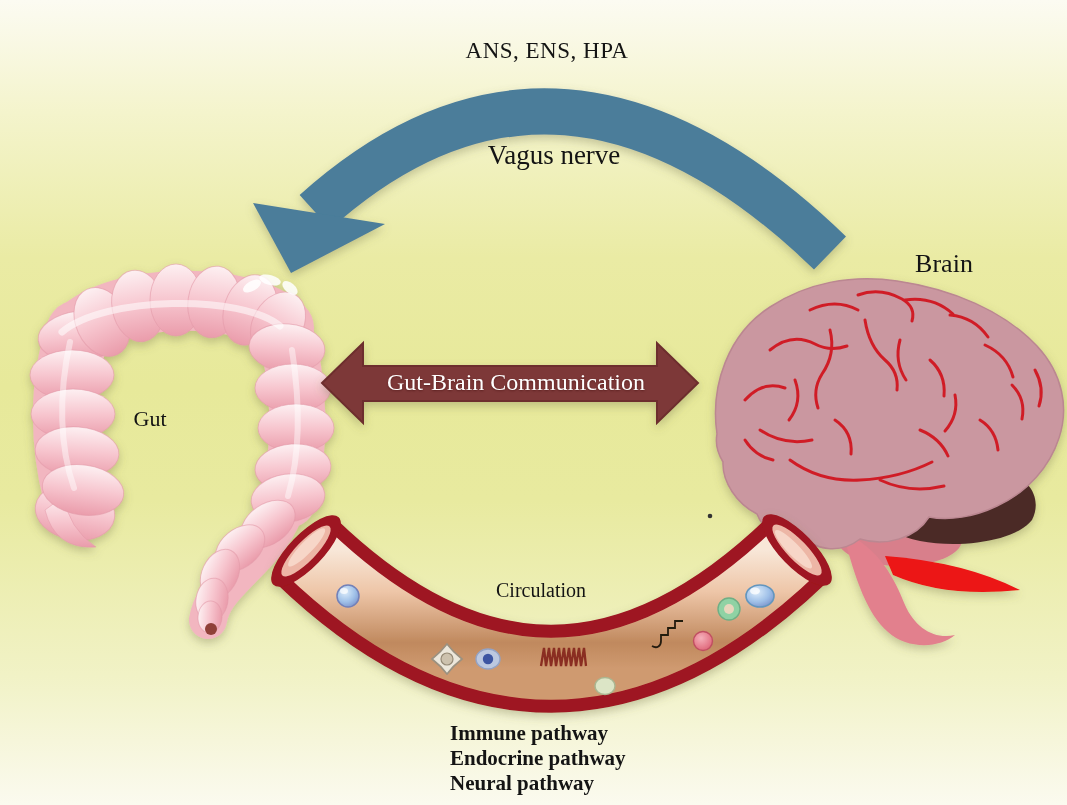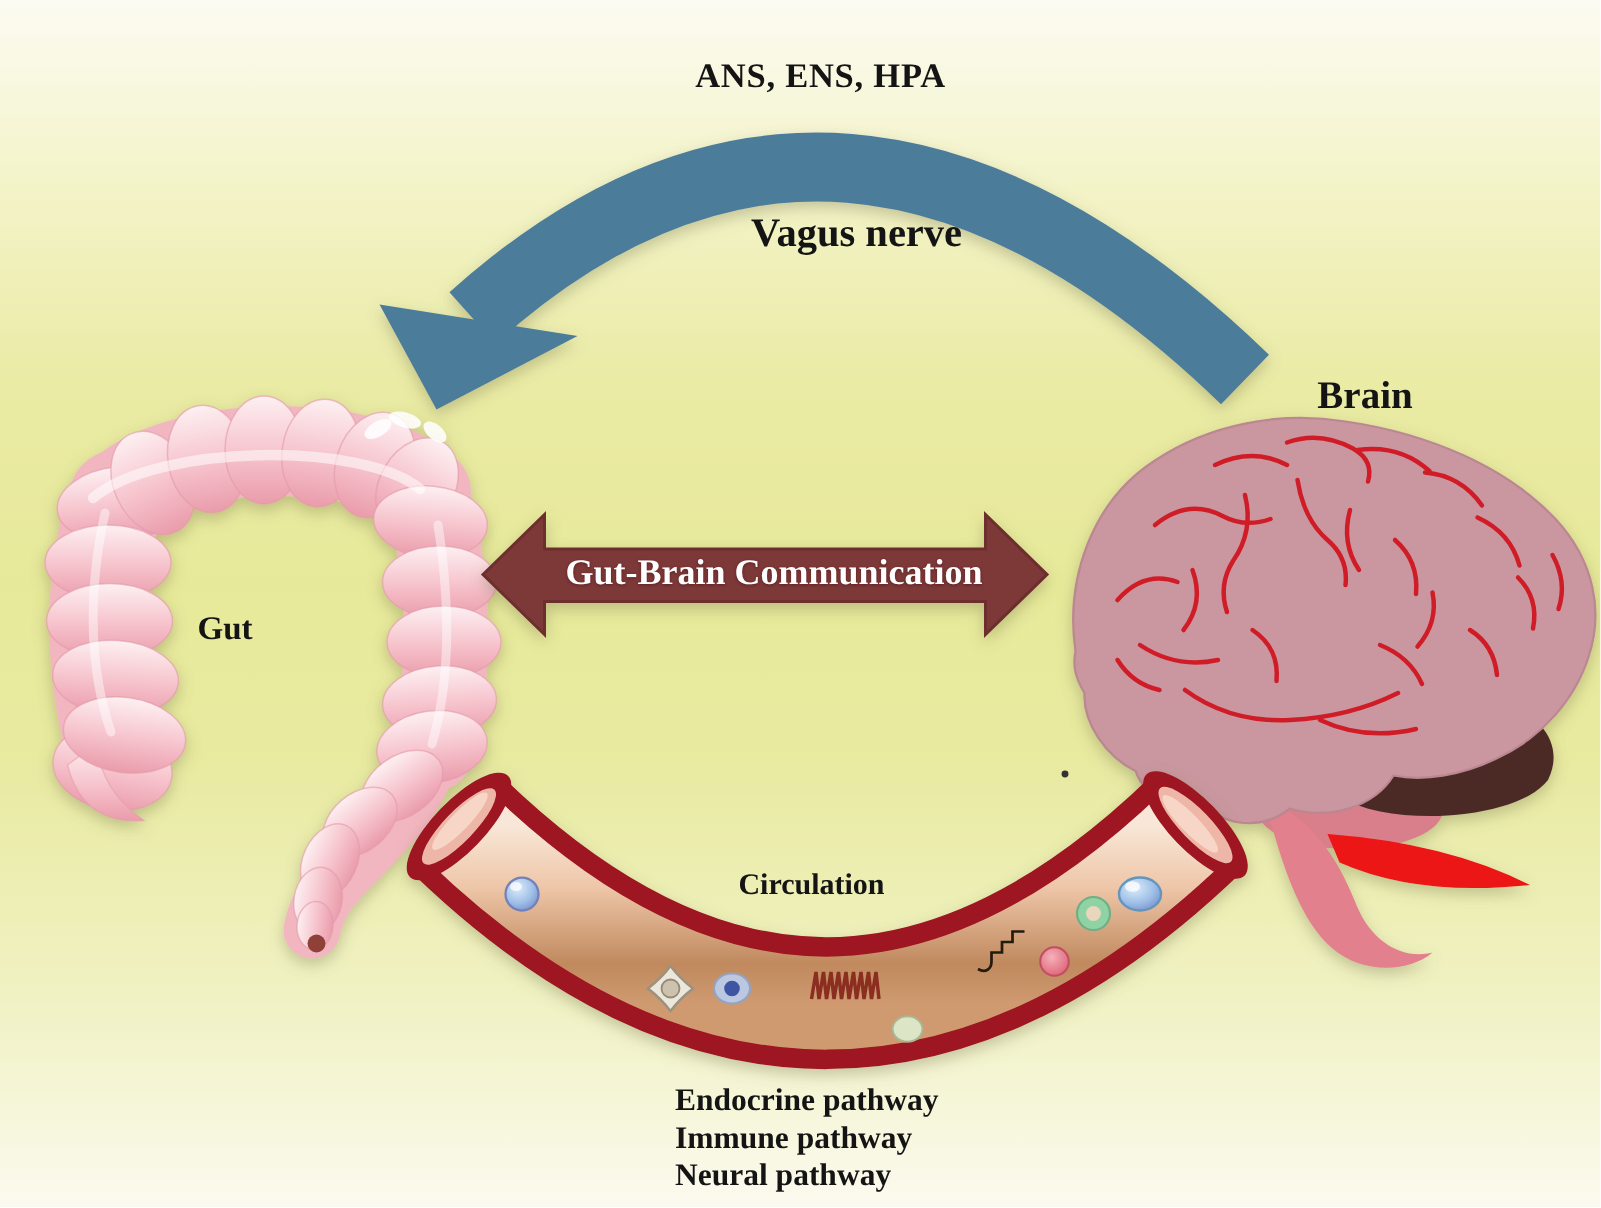--- a/index.html
+++ b/index.html
@@ -9,27 +9,27 @@
     overflow:hidden;
     font-family:"Liberation Serif", serif;
     background:linear-gradient(180deg,
       #fcfbf2 0%, #f4f4cc 14%, #eaeba4 32%,
       #e7e99a 48%, #e8ea9f 62%, #f1f2c6 84%, #fbfaef 100%);
   }
   .fig-svg{position:absolute;left:0;top:0;}
   .label{
     position:absolute;
     color:#141414;
-    font-weight:bold;
+    font-weight:normal;
     white-space:nowrap;
     transform:translateX(-50%);
   }
   .label-top{left:547px;top:38px;font-size:23px;letter-spacing:.5px;}
-  .label-vagus{left:554px;top:140px;font-size:27px;margin-left:17px;}
-  .label-brain{left:910px;top:249px;font-size:26px;}
+  .label-vagus{left:554px;top:140px;font-size:27px;}
+  .label-brain{left:944px;top:249px;font-size:26px;}
   .label-gut{left:150px;top:406px;font-size:22px;}
   .label-arrow{
     left:516px;top:369px;font-size:24px;color:#ffffff;
     text-shadow:0 1px 2px rgba(60,10,10,.5);
   }
   .label-circ{left:541px;top:579px;font-size:20px;}
   .pathways{
     position:absolute;left:450px;top:721px;
     font-size:21px;font-weight:bold;line-height:25px;color:#141414;
   }
@@ -224,18 +224,18 @@
 
   <div class="label label-brain">Brain</div>
 
   <div class="label label-gut">Gut</div>
 
   <div class="label label-arrow">Gut-Brain Communication</div>
 
   <div class="label label-circ">Circulation</div>
 
   <div class="pathways">
+    <div>Immune pathway</div>
     <div>Endocrine pathway</div>
-    <div>Immune pathway</div>
     <div>Neural pathway</div>
   </div>
 
 </div>
 
 </body></html>

